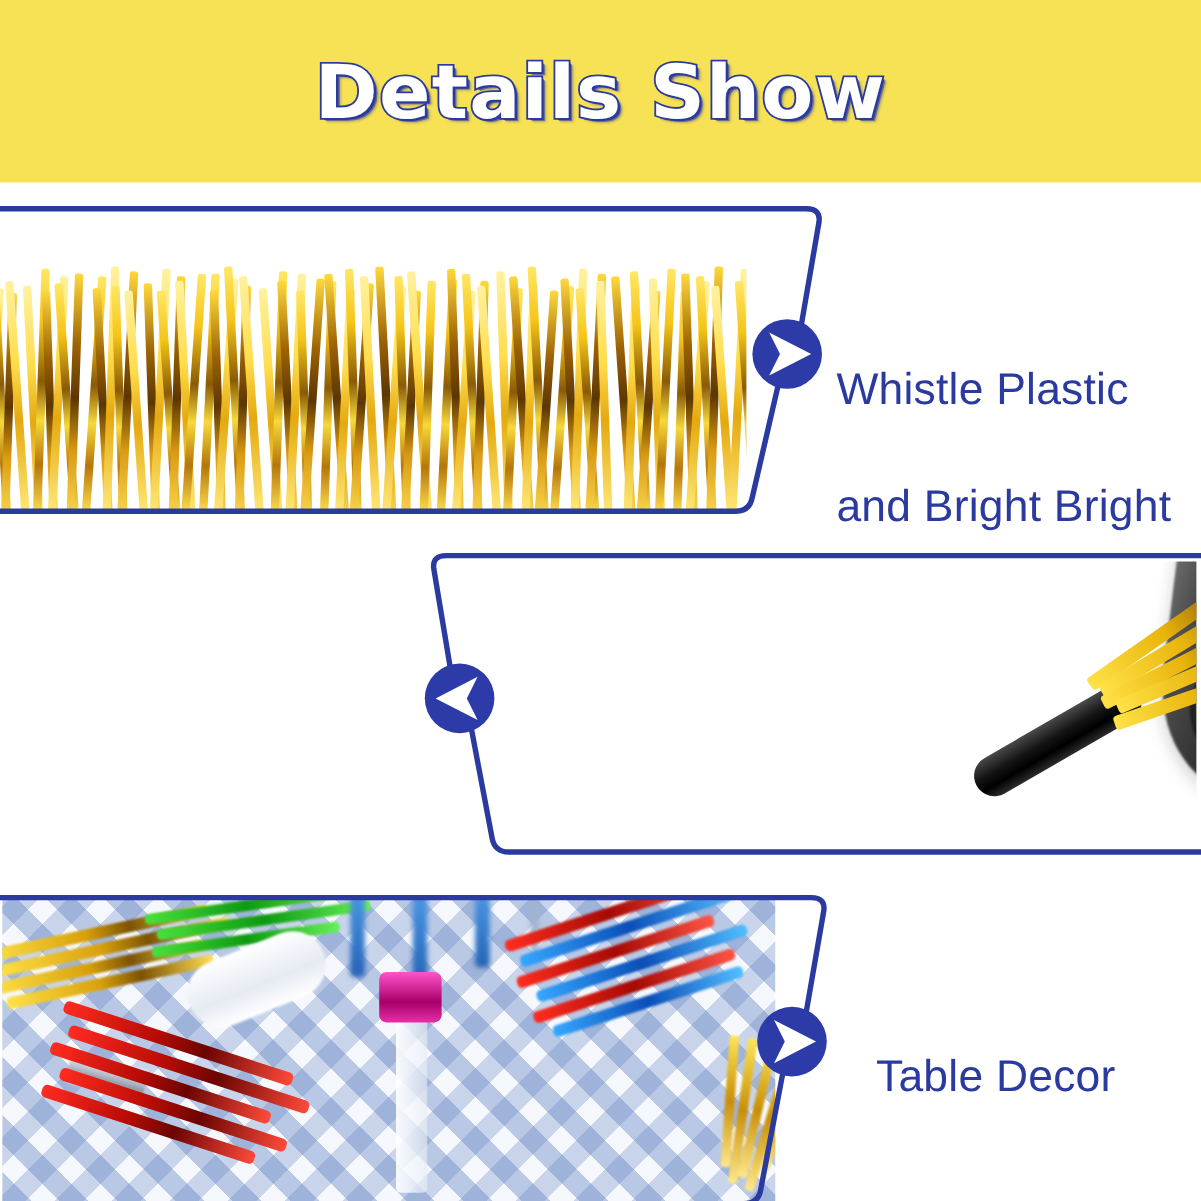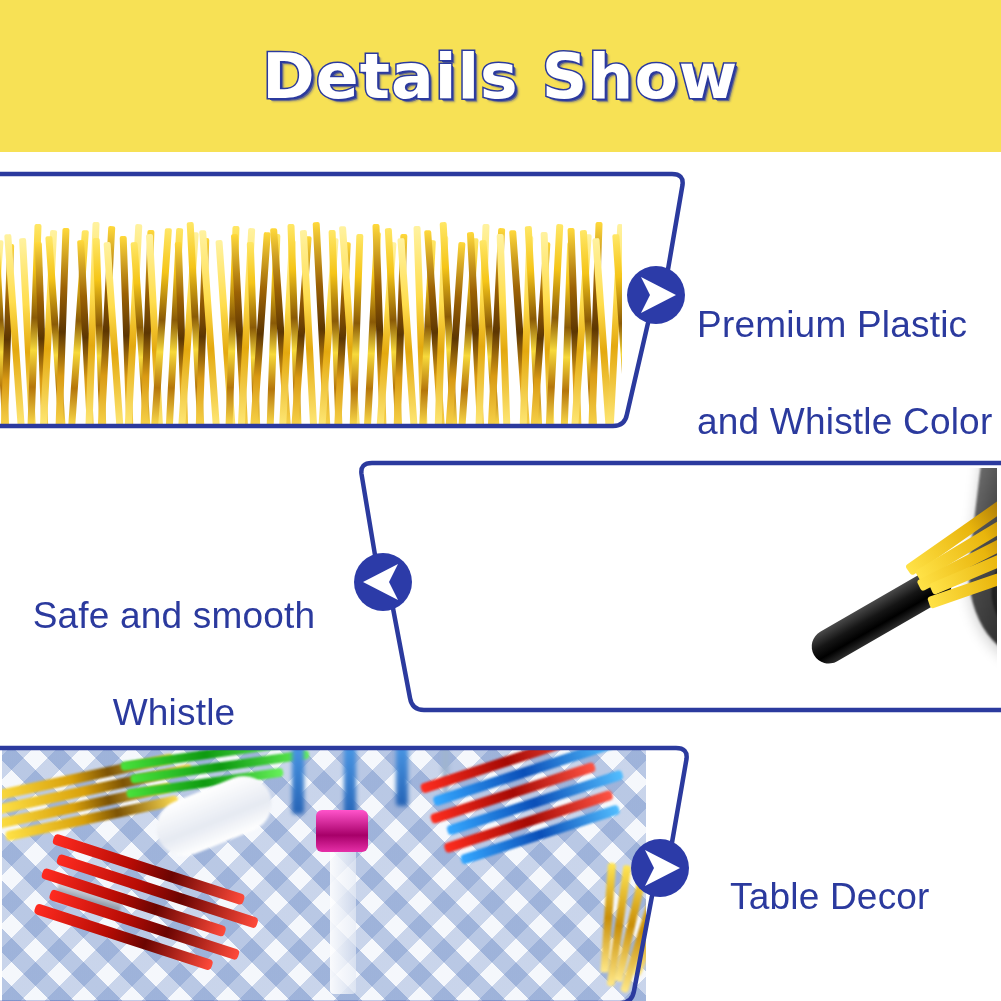--- a/index.html
+++ b/index.html
@@ -266,22 +266,22 @@
 
       <path d="M -20 22 L 672 22 Q 684 22 682.5 33 L 666 129" fill="none" stroke="#2B3A9E" stroke-width="4.5" stroke-linejoin="round" stroke-linecap="round"></path>
       <path d="M 648 171 L 627 262 Q 625 274 613 274 L -20 274" fill="none" stroke="#2B3A9E" stroke-width="4.5" stroke-linejoin="round" stroke-linecap="round"></path>
       <g>
         <circle cx="656" cy="143" r="29" fill="#2C3BA8"></circle>
         <path d="M 641 125 L 676 143 L 641 161 L 650 143 Z" fill="#FFFFFF"></path>
       </g>
     </svg>
 
     <div class="callout callout-1" style="top:100px;left:697px;">
-      <div>Premium Plastic</div>
-      <div>and Whistle Color</div>
+      <div>Whistle Plastic</div>
+      <div>and Bright Bright</div>
     </div>
   </div>
 
   <div class="panel panel-2">
 
     <div class="photo p2-photo" style="left:364px;top:18px;width:633px;height:244px;">
       <div class="whistle-barrel blur">
         <div class="whistle-mouth">
           
           
@@ -302,24 +302,20 @@
 
     <svg class="frame-svg" width="1001" height="290" viewBox="0 0 1001 290">
       <path d="M 1021 13 L 372 13 Q 360 13 361.5 24 L 376 111" fill="none" stroke="#2B3A9E" stroke-width="4.5" stroke-linejoin="round" stroke-linecap="round"></path>
       <path d="M 392 153 L 410 248 Q 412 260 424 260 L 1021 260" fill="none" stroke="#2B3A9E" stroke-width="4.5" stroke-linejoin="round" stroke-linecap="round"></path>
       <g>
         <circle cx="383" cy="132" r="29" fill="#2C3BA8"></circle>
         <path d="M 398 114 L 363 132 L 398 150 L 389 132 Z" fill="#FFFFFF"></path>
       </g>
     </svg>
 
-    <div class="callout callout-2" style="top:93px;left:18px;width:312px;">
-      <div>Safe and smooth</div>
-      <div>Whistle</div>
-    </div>
   </div>
 
   <div class="panel panel-3">
 
     <div class="photo p3-photo" style="left:2px;top:8px;width:644px;height:253px;">
       <div class="fringe gold-blower blur">
         <span style="left:0;top:10px;width:190px;"></span>
         <span style="left:6px;top:24px;width:200px;"></span>
         <span style="left:0;top:38px;width:182px;"></span>
         <span style="left:10px;top:52px;width:176px;"></span>

